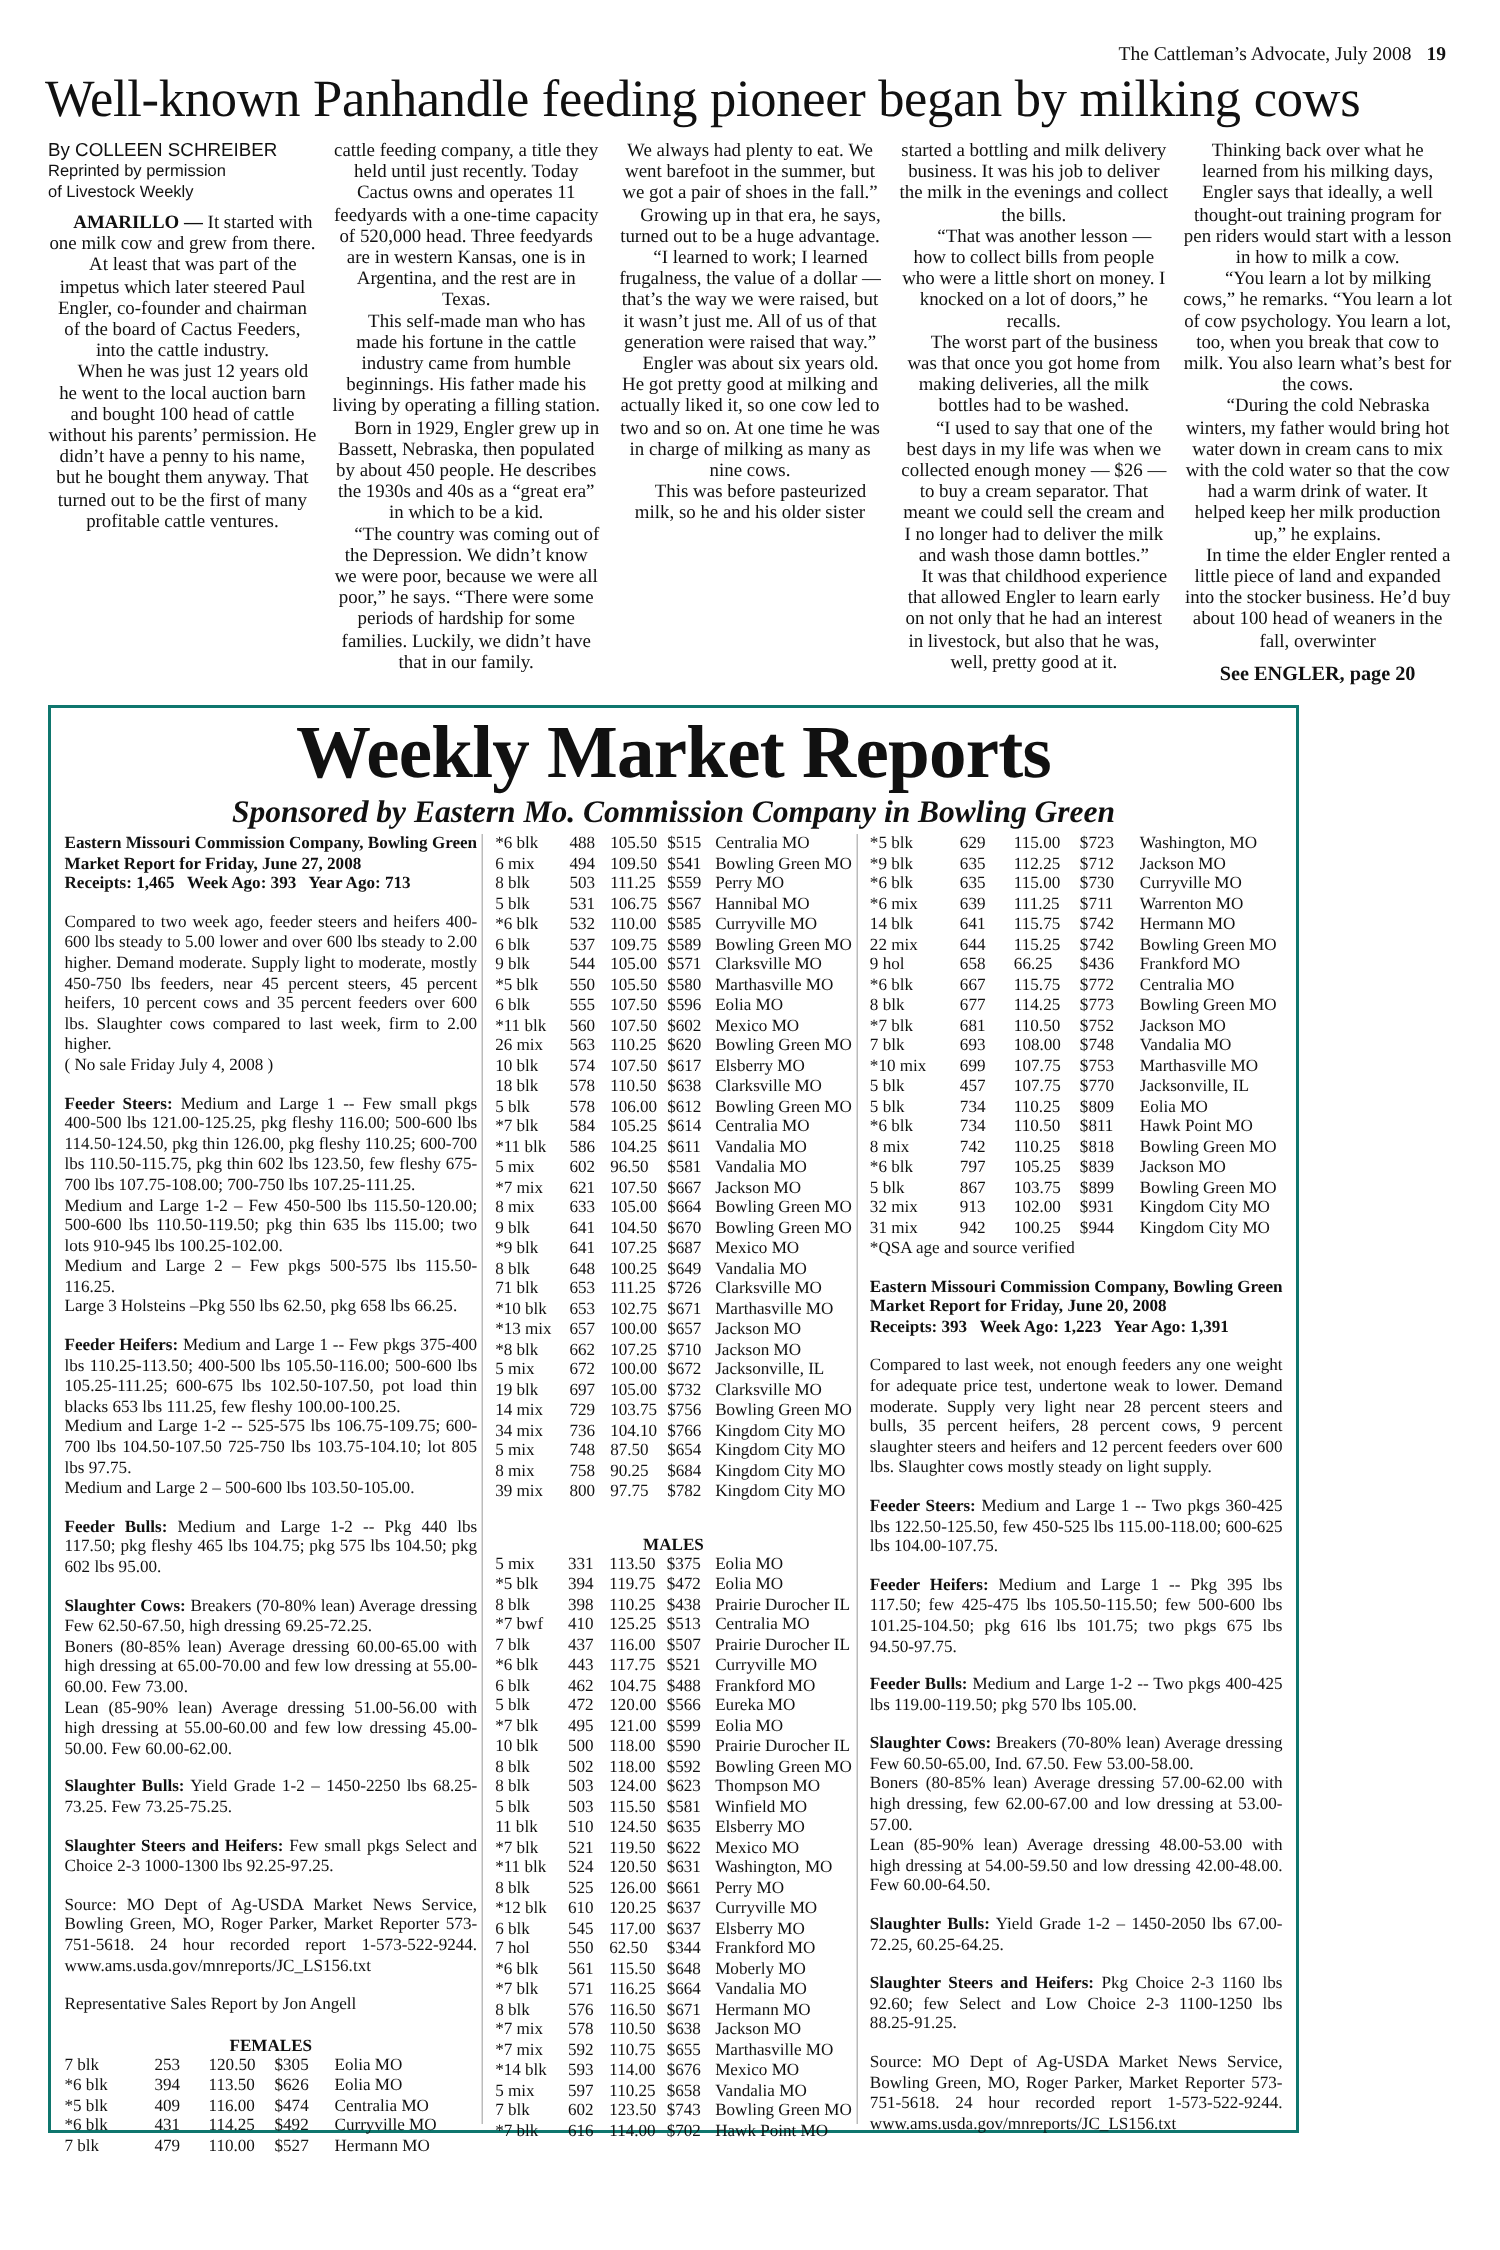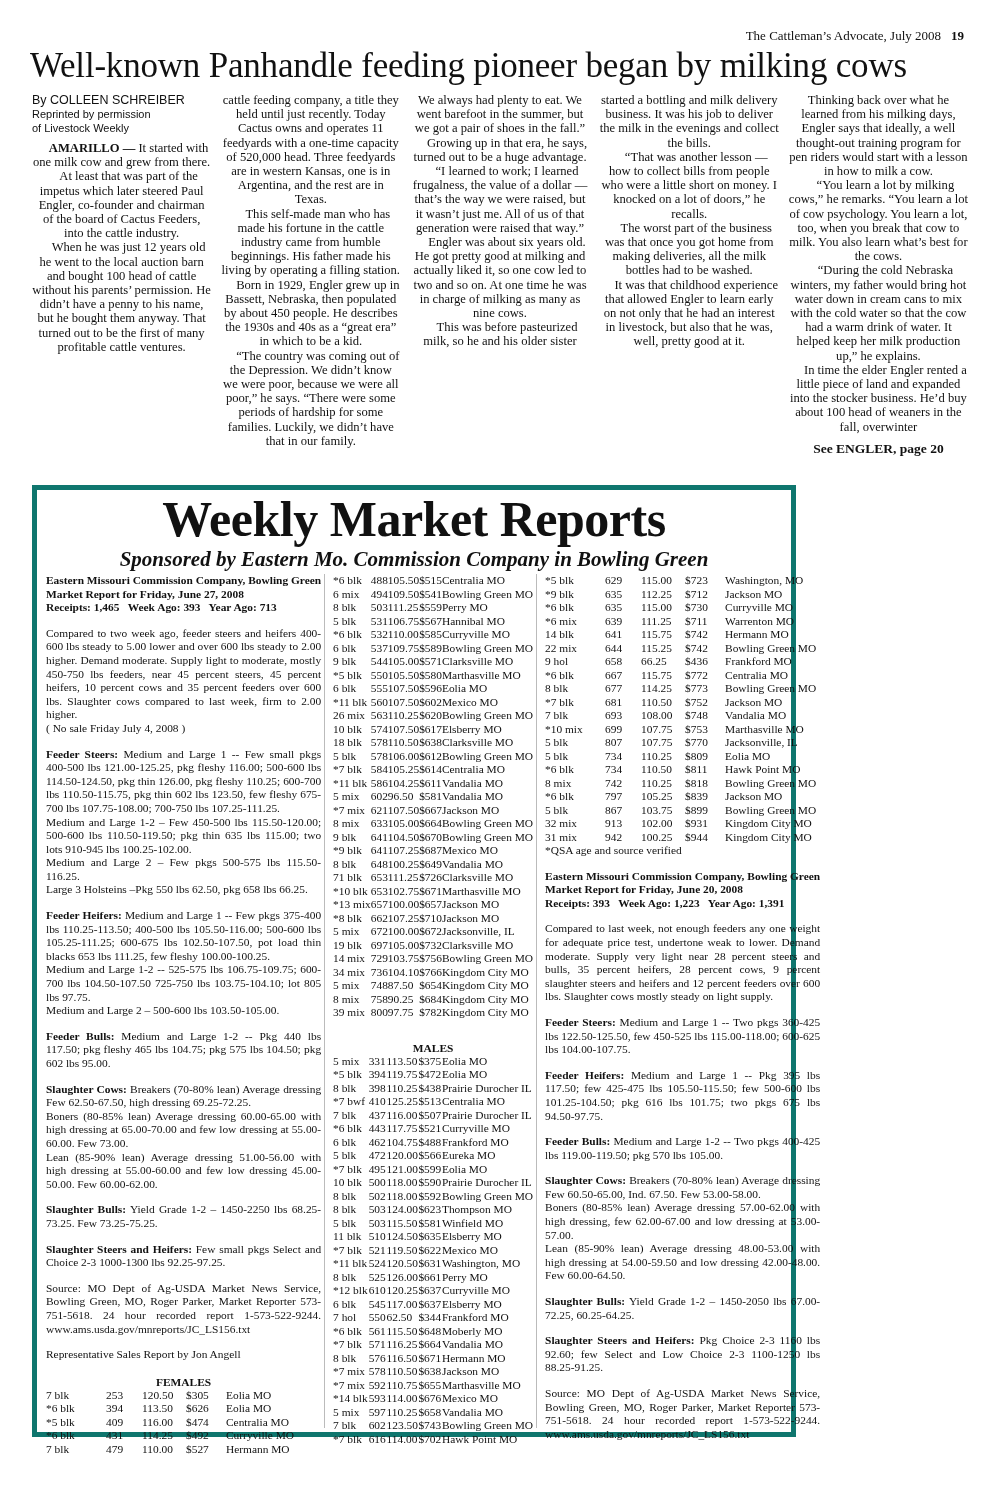--- a/index.html
+++ b/index.html
@@ -9,21 +9,21 @@
   .headline { position: absolute; top: 44px; left: 30px; width: 940px; font-size: 35px; line-height: 44px; white-space: nowrap; letter-spacing: -0.2px; font-weight: normal; margin: 0; }
   .article { position: absolute; top: 93px; left: 32px; width: 936px; height: 388px; display: flex; gap: 10px; }
   .acol { width: 180px; font-size: 12.6px; line-height: 14.2px; text-align: justify; hyphens: auto; }
   .acol p { margin: 0; text-indent: 14px; text-align: center; }
   .acol p.noindent { text-indent: 0; }
   .byline { font-family: "Liberation Sans", "DejaVu Sans", sans-serif; font-size: 12.5px; line-height: 14px; margin-bottom: 6px; }
   .byline .small { font-size: 11px; }
   .dateline { font-weight: bold; }
   .jump { text-align: center; font-weight: bold; font-size: 13.5px; margin-top: 8px !important; text-indent: 0 !important; }
 
-  .market { position: absolute; top: 485px; left: 32px; width: 764px; height: 952px; border: 5px solid #0f766e; box-sizing: border-box; }
+  .market { position: absolute; top: 470px; left: 32px; width: 834px; height: 952px; border: 2px solid #0f766e; box-sizing: border-box; }
   .mk-title { text-align: center; font-size: 50px; font-weight: bold; line-height: 54px; margin-top: 2px; letter-spacing: -0.5px; }
   .mk-sub { text-align: center; font-size: 21px; font-style: italic; font-weight: bold; line-height: 26px; }
   .mk-cols { position: absolute; top: 84px; left: 6px; right: 6px; bottom: 4px; display: flex; }
   .mcol { width: 306px; padding: 0 3px; font-size: 11.4px; line-height: 13.6px; box-sizing: border-box; }
   .mcol + .mcol { border-left: 1px solid #bbb; padding-left: 8px; }
   .mcol p { margin: 0 0 12px 0; text-align: justify; }
   .mcol p.tight { margin-bottom: 0; }
   .rep-head { font-weight: bold; margin-bottom: 12px; }
   .rep-head div { white-space: nowrap; }
   b { font-weight: bold; }
@@ -66,20 +66,21 @@
     <p class="noindent">We always had plenty to eat. We went barefoot in the summer, but we got a pair of shoes in the fall.”</p>
     <p>Growing up in that era, he says, turned out to be a huge advantage.</p>
     <p>“I learned to work; I learned frugalness, the value of a dollar — that’s the way we were raised, but it wasn’t just me. All of us of that generation were raised that way.”</p>
     <p>Engler was about six years old. He got pretty good at milking and actually liked it, so one cow led to two and so on. At one time he was in charge of milking as many as nine cows.</p>
     <p>This was before pasteurized milk, so he and his older sister</p>
   </div>
   <div class="acol">
     <p class="noindent">started a bottling and milk delivery business. It was his job to deliver the milk in the evenings and collect the bills.</p>
     <p>“That was another lesson — how to collect bills from people who were a little short on money. I knocked on a lot of doors,” he recalls.</p>
     <p>The worst part of the business was that once you got home from making deliveries, all the milk bottles had to be washed.</p>
+    <p>“I used to say that one of the best days in my life was when we collected enough money — $26 — to buy a cream separator. That meant we could sell the cream and I no longer had to deliver the milk and wash those damn bottles.”</p>
     <p>It was that childhood experience that allowed Engler to learn early on not only that he had an interest in livestock, but also that he was, well, pretty good at it.</p>
   </div>
   <div class="acol">
     <p class="noindent">Thinking back over what he learned from his milking days, Engler says that ideally, a well thought-out training program for pen riders would start with a lesson in how to milk a cow.</p>
     <p>“You learn a lot by milking cows,” he remarks. “You learn a lot of cow psychology. You learn a lot, too, when you break that cow to milk. You also learn what’s best for the cows.</p>
     <p>“During the cold Nebraska winters, my father would bring hot water down in cream cans to mix with the cold water so that the cow had a warm drink of water. It helped keep her milk production up,” he explains.</p>
     <p>In time the elder Engler rented a little piece of land and expanded into the stocker business. He’d buy about 100 head of weaners in the fall, overwinter</p>
     <p class="jump">See ENGLER, page 20</p>
   </div>
 </div>
@@ -678,21 +679,21 @@
             </tr>
             <tr>
               <td class="c1">*10 mix</td>
               <td class="c2">699</td>
               <td class="c3">107.75</td>
               <td class="c4">$753</td>
               <td class="c5">Marthasville MO</td>
             </tr>
             <tr>
               <td class="c1">5 blk</td>
-              <td class="c2">807</td>
+              <td class="c2">457</td>
               <td class="c3">107.75</td>
               <td class="c4">$770</td>
               <td class="c5">Jacksonville, IL</td>
             </tr>
             <tr>
               <td class="c1">5 blk</td>
               <td class="c2">734</td>
               <td class="c3">110.25</td>
               <td class="c4">$809</td>
               <td class="c5">Eolia MO</td>

